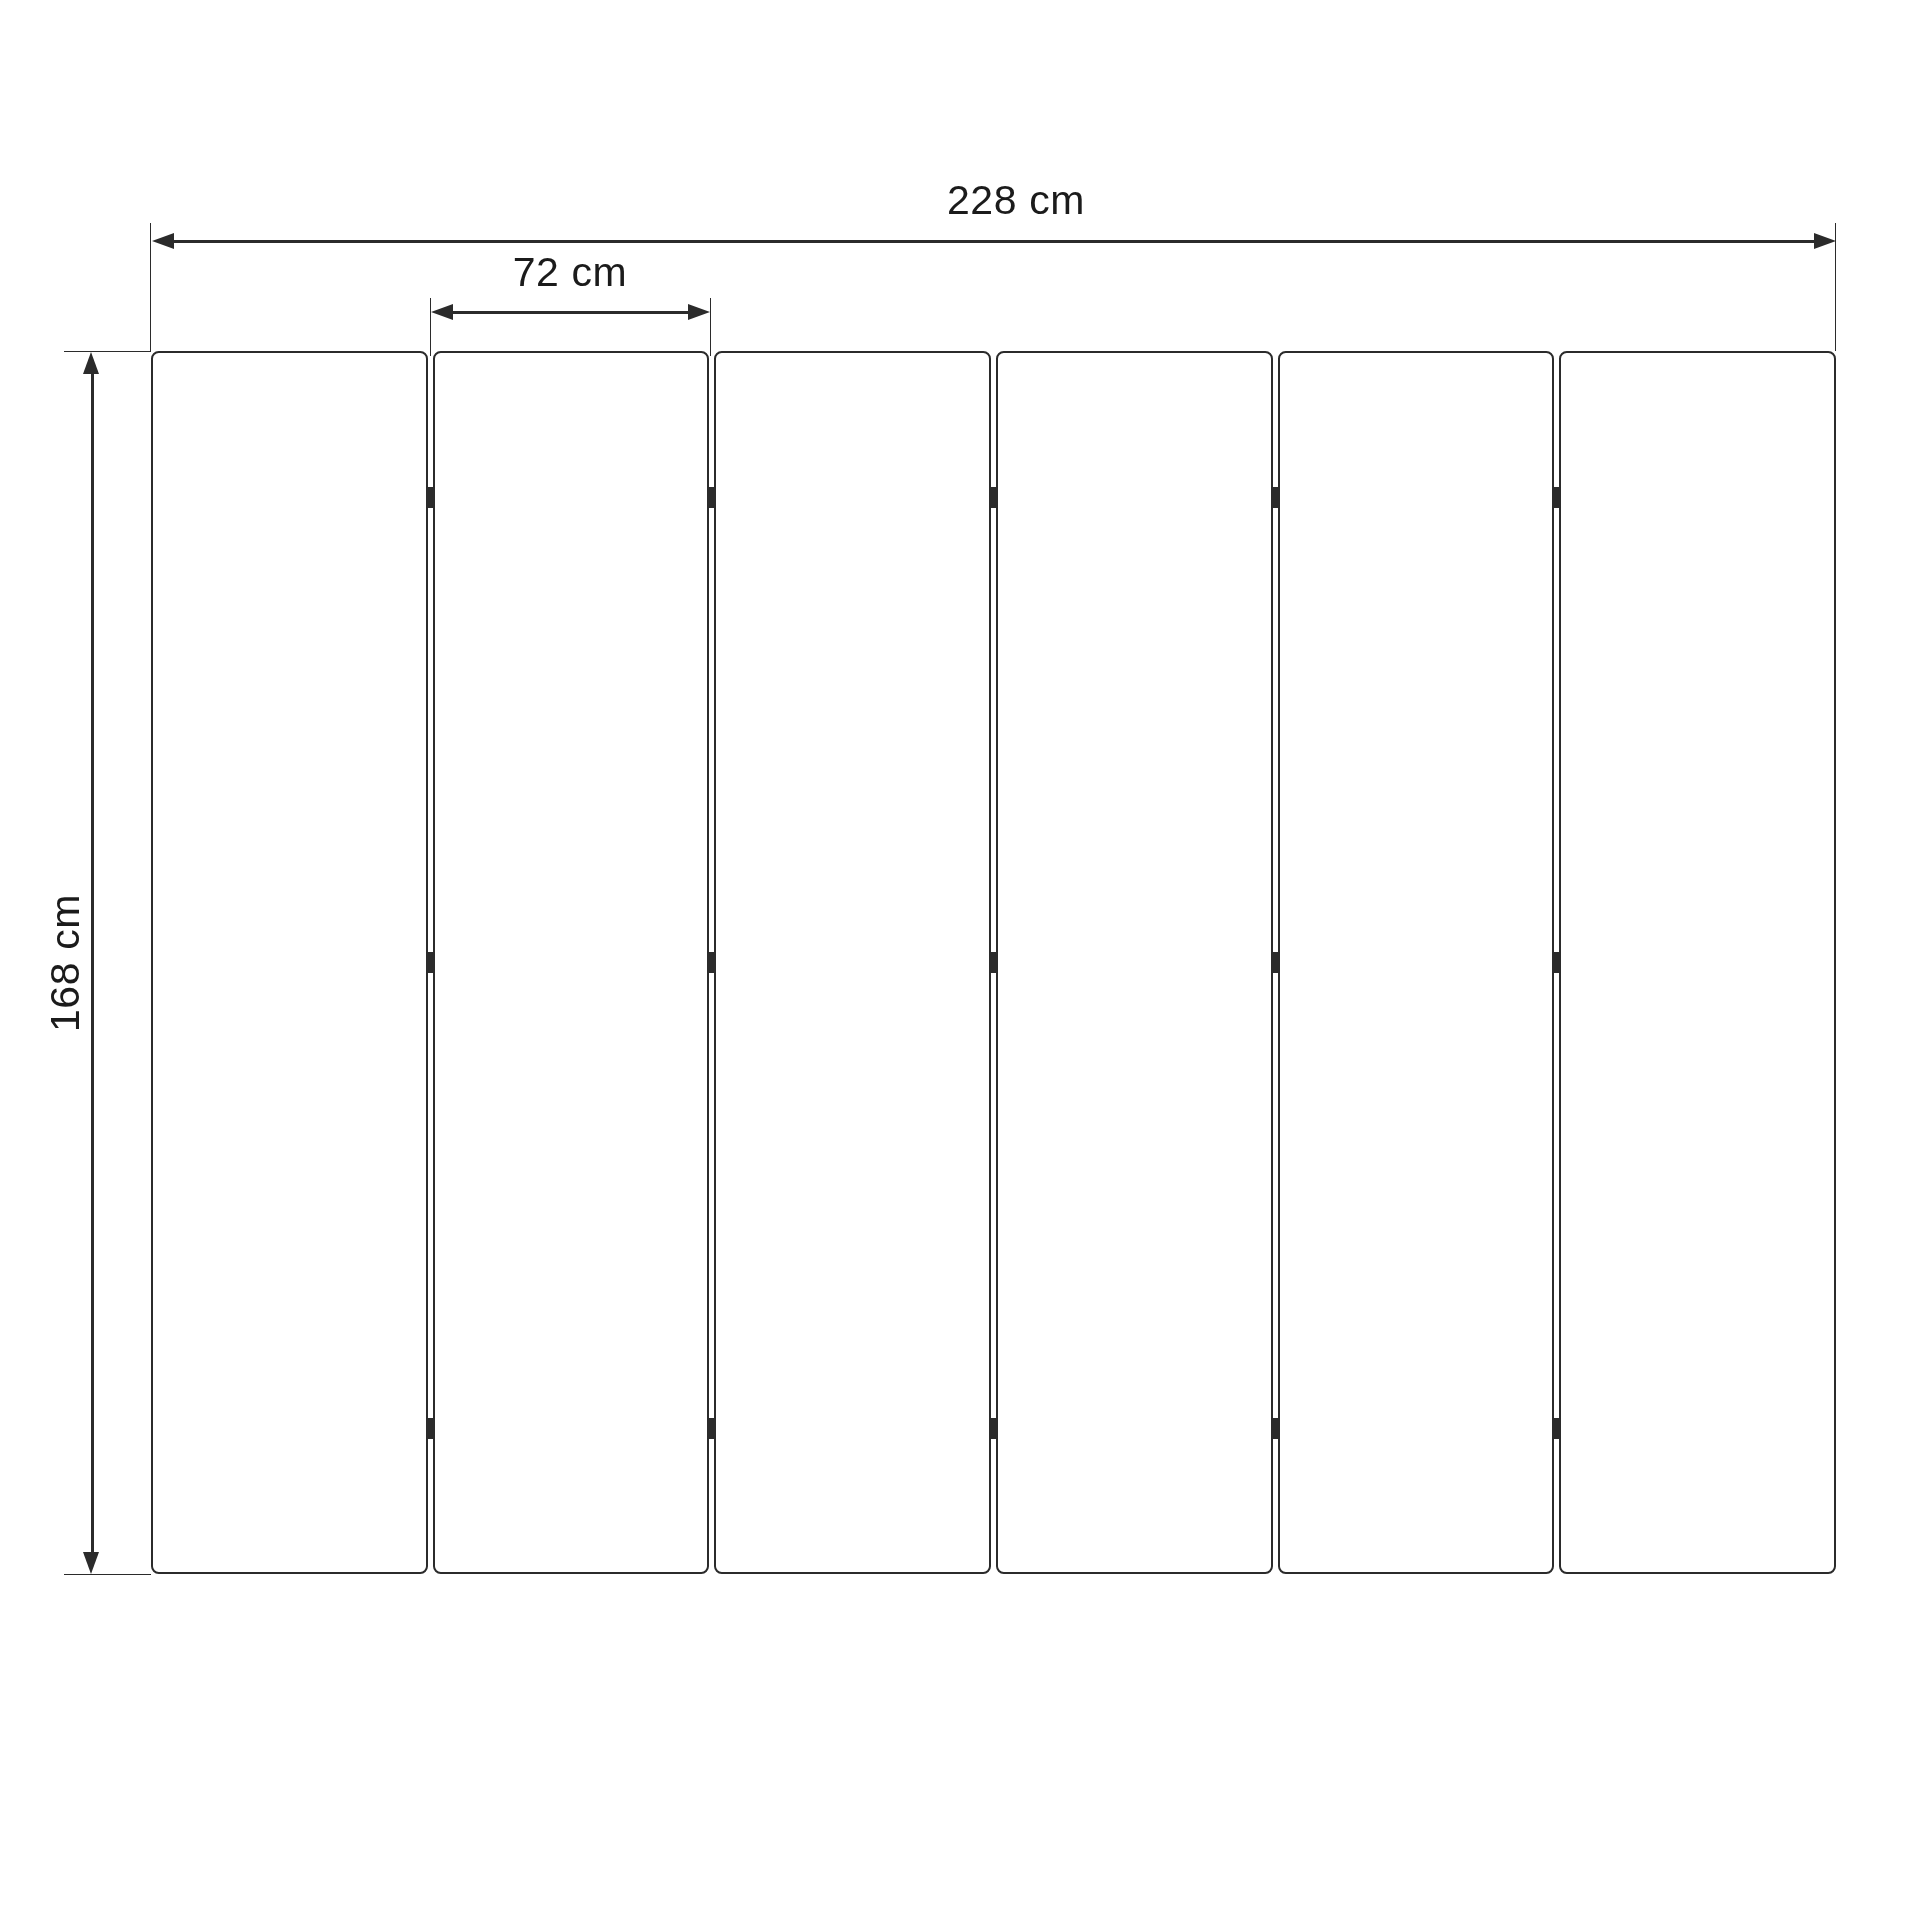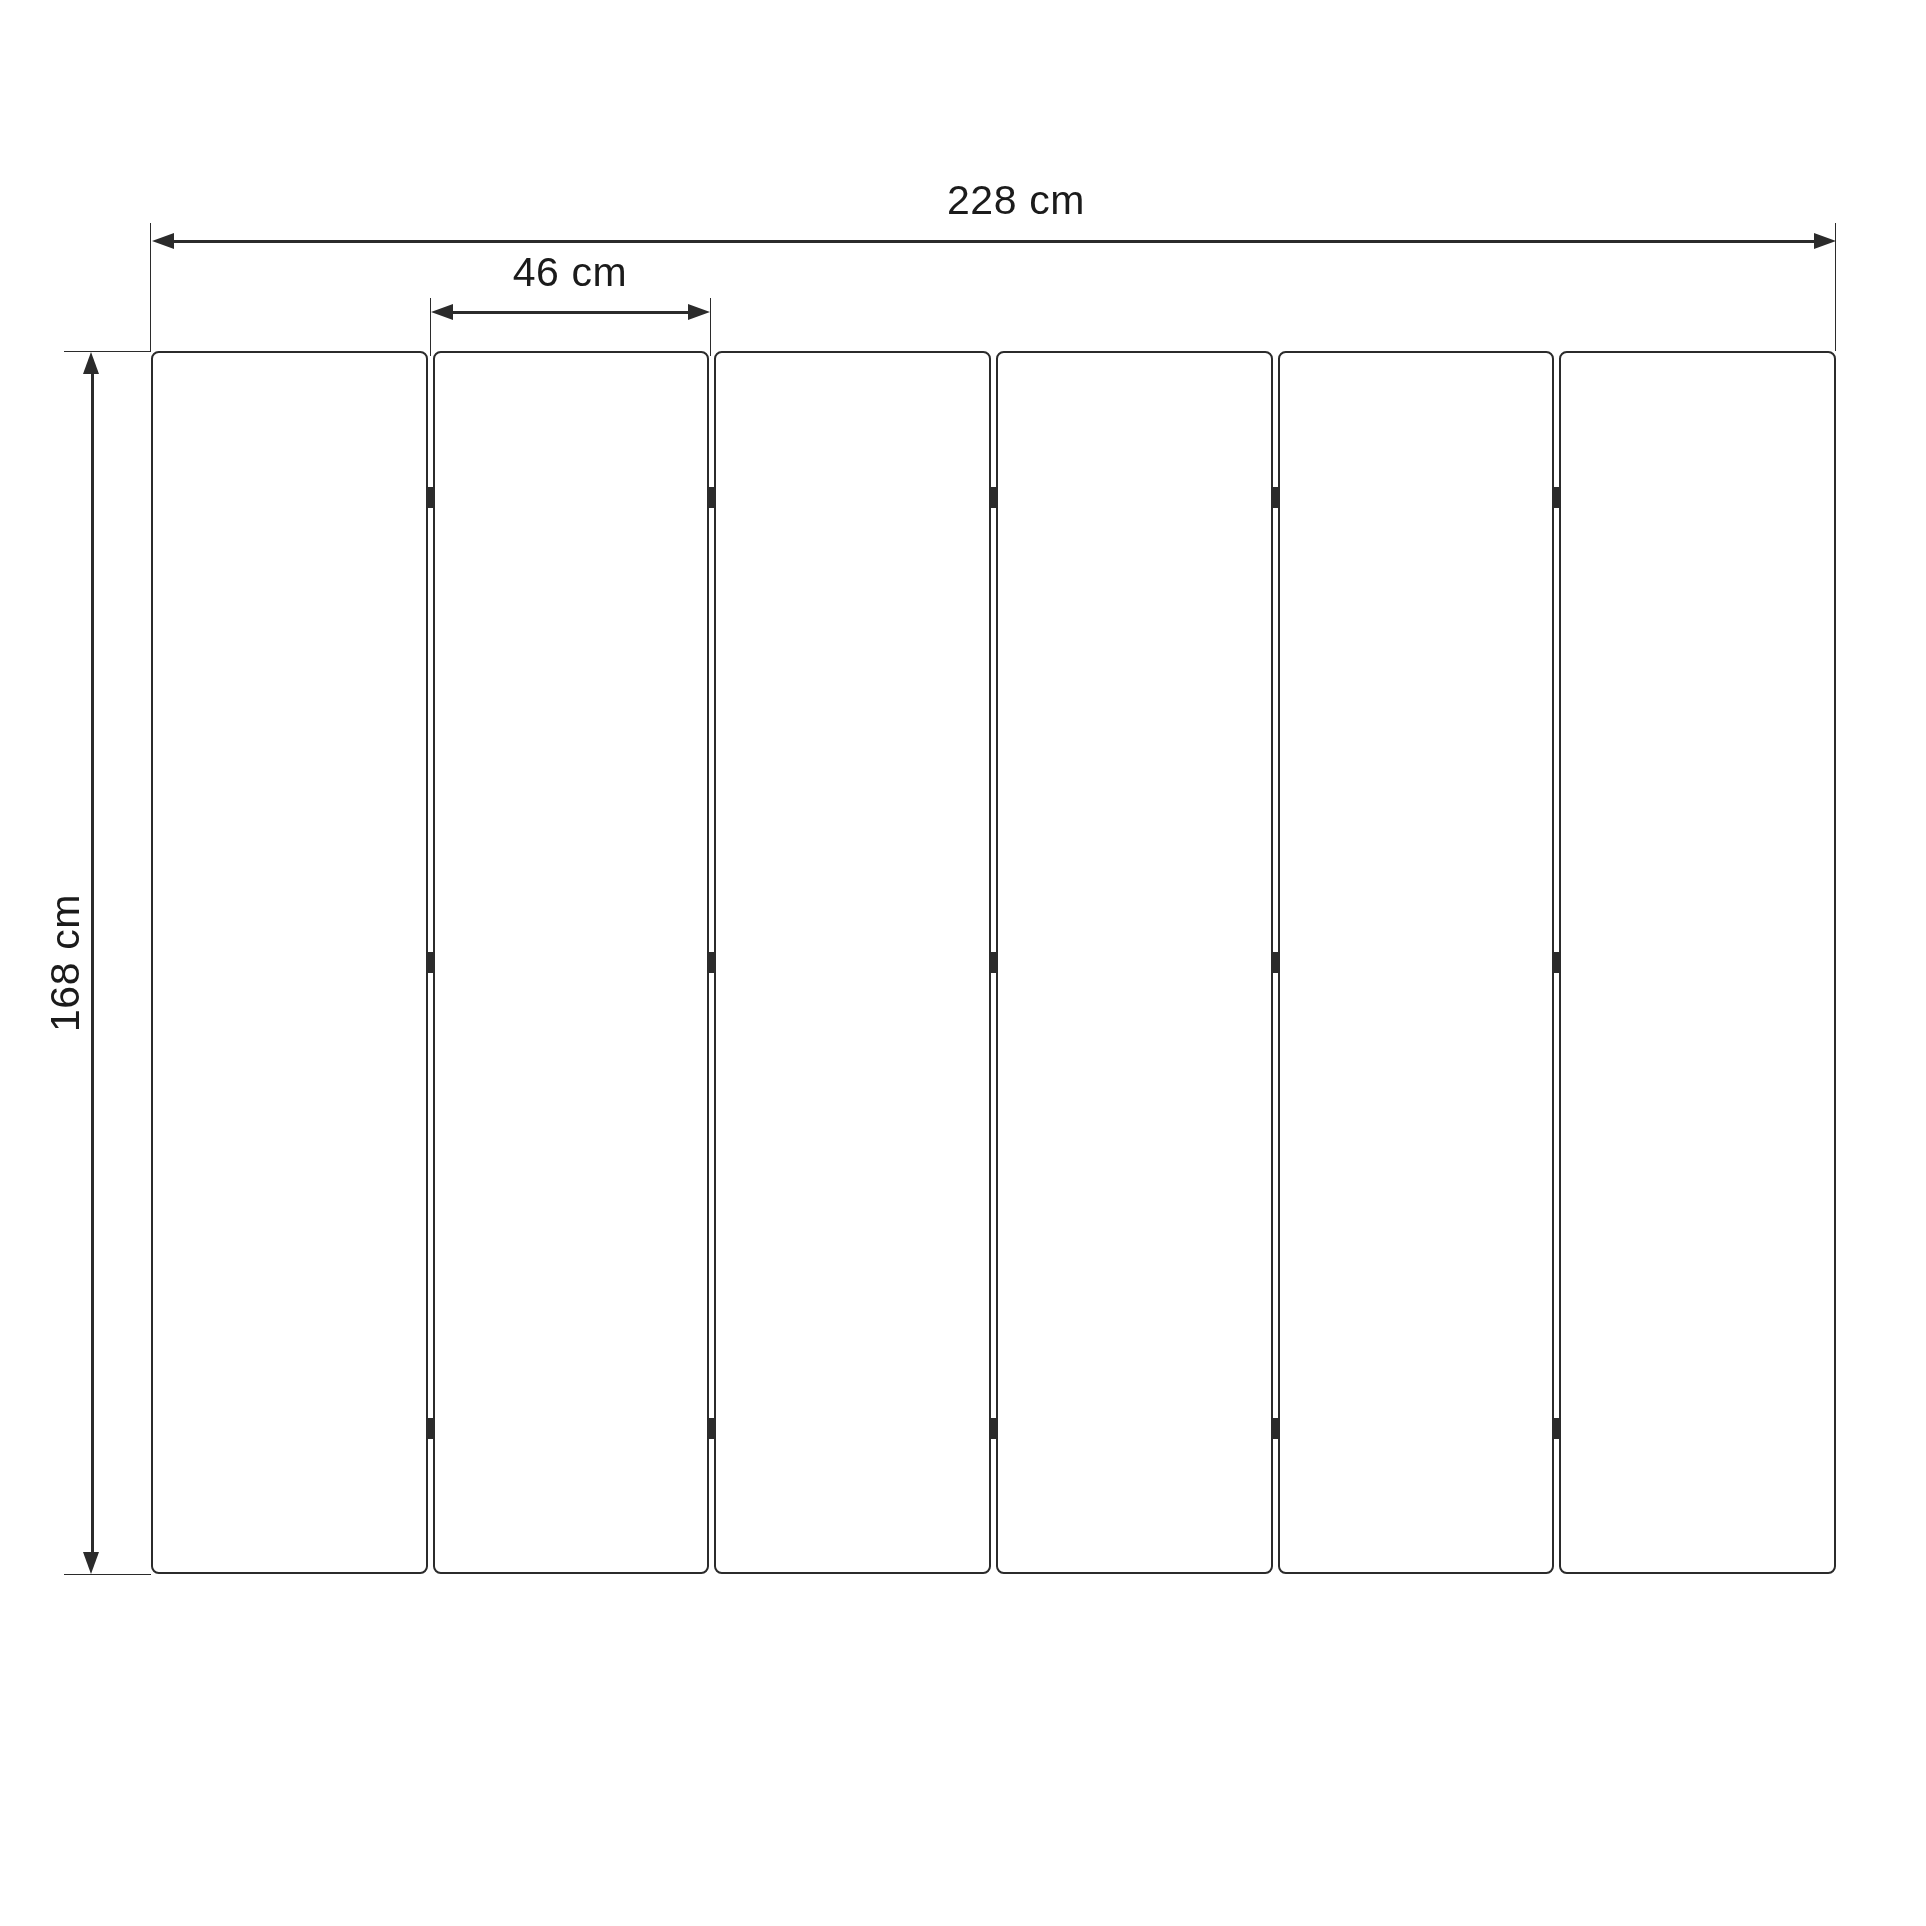--- a/index.html
+++ b/index.html
@@ -78,21 +78,21 @@
   <div class="dim-line" style="left:168px; top:240px; width:1654px; height:3.2px;"></div>
   <div class="arrow left" style="left:152px; top:233px;"></div>
   <div class="arrow right" style="left:1814px; top:233px;"></div>
   <div class="dim-label h-center" style="left:1016px; top:180px;">228 cm</div>
 
   <div class="ext-line" style="left:430px; top:298px; width:1.3px; height:58px;"></div>
   <div class="ext-line" style="left:710px; top:298px; width:1.3px; height:58px;"></div>
   <div class="dim-line" style="left:449px; top:311px; width:241px; height:3.2px;"></div>
   <div class="arrow left" style="left:431px; top:304px;"></div>
   <div class="arrow right" style="left:688px; top:304px;"></div>
-  <div class="dim-label h-center" style="left:570px; top:252px;">46 cm</div>
+  <div class="dim-label h-center" style="left:570px; top:252px;">72 cm</div>
 
   <div class="ext-line" style="left:64px; top:351px; width:87px; height:1.3px;"></div>
   <div class="ext-line" style="left:64px; top:1574px; width:87px; height:1.3px;"></div>
   <div class="dim-line" style="left:91px; top:370px; width:3.2px; height:1186px;"></div>
   <div class="arrow up" style="left:83px; top:352px;"></div>
   <div class="arrow down" style="left:83px; top:1552px;"></div>
   <div class="dim-label v-rotated" style="left:65px; top:963px;">168 cm</div>
 
 <div class="hinge" style="left: 426px; top: 487px;"></div>
     <div class="hinge" style="left: 426px; top: 952px;"></div>

